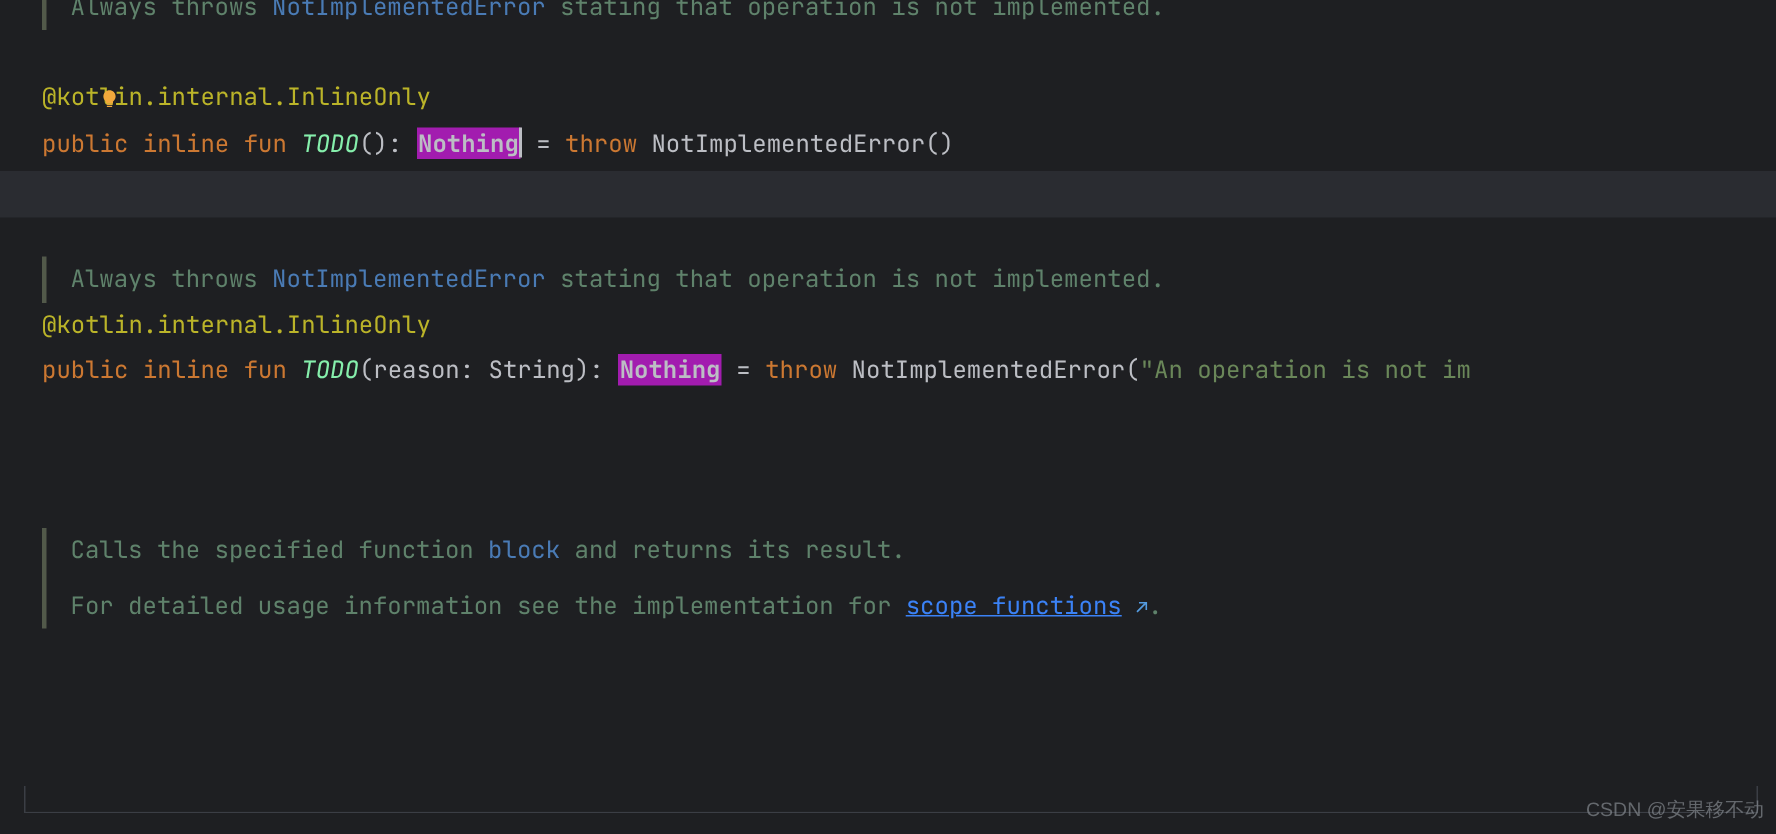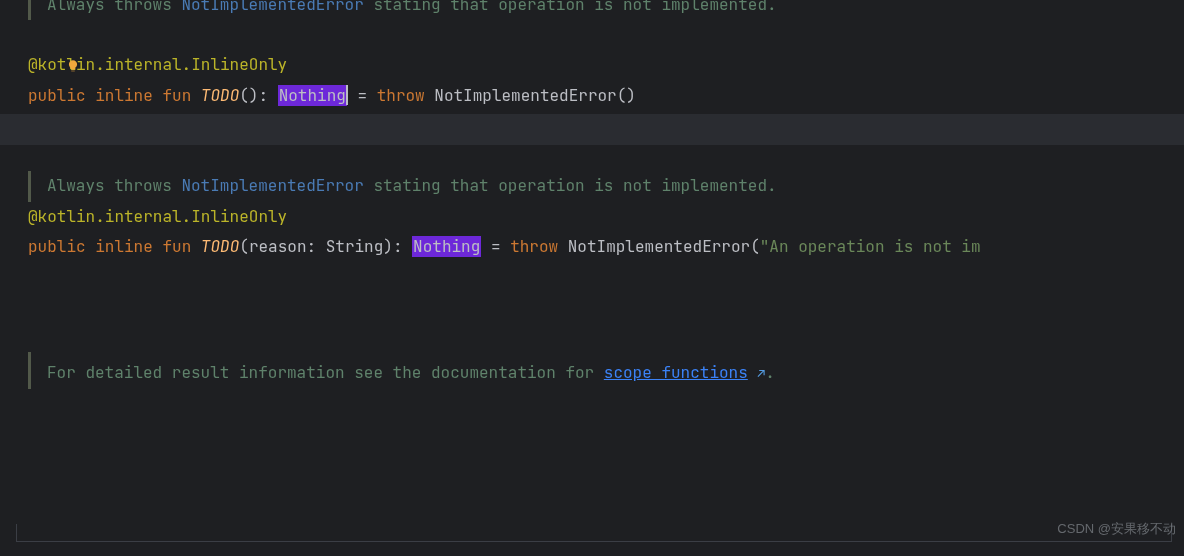--- a/index.html
+++ b/index.html
@@ -41,22 +41,22 @@
       color: #549be0;
       font-size: 13px;
     }
     .annotation {
       color: #bbb429;
     }
     .code-line {
       white-space: pre;
     }
     .kw-orange { color: #cc7832; text-align: center; }
-    .fn-name { color: #fdba74; font-style: italic; text-align: right; }
-    .type-hl { background: #6d28d9; color: #bcbec4; padding: 0 1px; }
+    .fn-name { color: #86efac; font-style: italic; text-align: right; }
+    .type-hl { background: #a21caf; color: #bcbec4; padding: 0 1px; font-weight: bold; }
     .string-lit { color: #6a8759; }
     .ident { color: #bcbec4; }
     .line-highlight {
       position: absolute;
       left: 0;
       right: 0;
       height: 31px;
       background: rgba(50, 54, 60, 0.6);
       z-index: 0;
     }
@@ -76,21 +76,21 @@
       height: 20px;
       background: #bcbec4;
       vertical-align: middle;
       margin-left: -1px;
       position: relative;
       top: -1px;
     }
     .watermark {
       position: absolute;
       right: 8px;
-      bottom: 14px;
+      bottom: 3px;
       font-size: 13px;
       color: #8a8f95;
       font-family: -apple-system, sans-serif;
       opacity: 0.65;
       z-index: 20;
     }
     .frame {
       position: absolute;
       left: 16px;
       right: 12px;
@@ -148,23 +148,26 @@
 
     <div class="code-line"><span class="annotation">@kotlin.internal.InlineOnly</span></div>
 
     <div class="code-line"><span class="kw-orange">public</span> <span class="kw-orange">inline</span> <span class="kw-orange">fun</span> <span class="fn-name">TODO</span><span class="ident">(</span><span class="ident">reason</span><span class="ident">: </span><span class="ident">String</span><span class="ident">)</span><span class="ident">: </span><span class="type-hl">Nothing</span><span class="ident"> = </span><span class="kw-orange">throw</span><span class="ident"> NotImplementedError(</span><span class="string-lit">"An operation is not im</span></div>
 
     <div class="blank"></div>
     <div class="blank"></div>
     <div class="blank"></div>
 
     <div class="doc-block">
+      <div class="doc-line">
+        <span>Calls the specified function </span><span class="doc-link">block</span><span> and returns its result.</span>
+      </div>
       <div style="height:6px;"></div>
       <div class="doc-line">
-        <span>For detailed result information see the documentation for </span><span class="doc-linklike">scope functions</span> <span class="doc-arrow">↗</span><span>.</span>
+        <span>For detailed usage information see the implementation for </span><span class="doc-linklike">scope functions</span> <span class="doc-arrow">↗</span><span>.</span>
       </div>
     </div>
   </div>
 
 </div>
 
 <div class="frame"></div>
 <div class="frame-l"></div>
 <div class="frame-r"></div>
 

